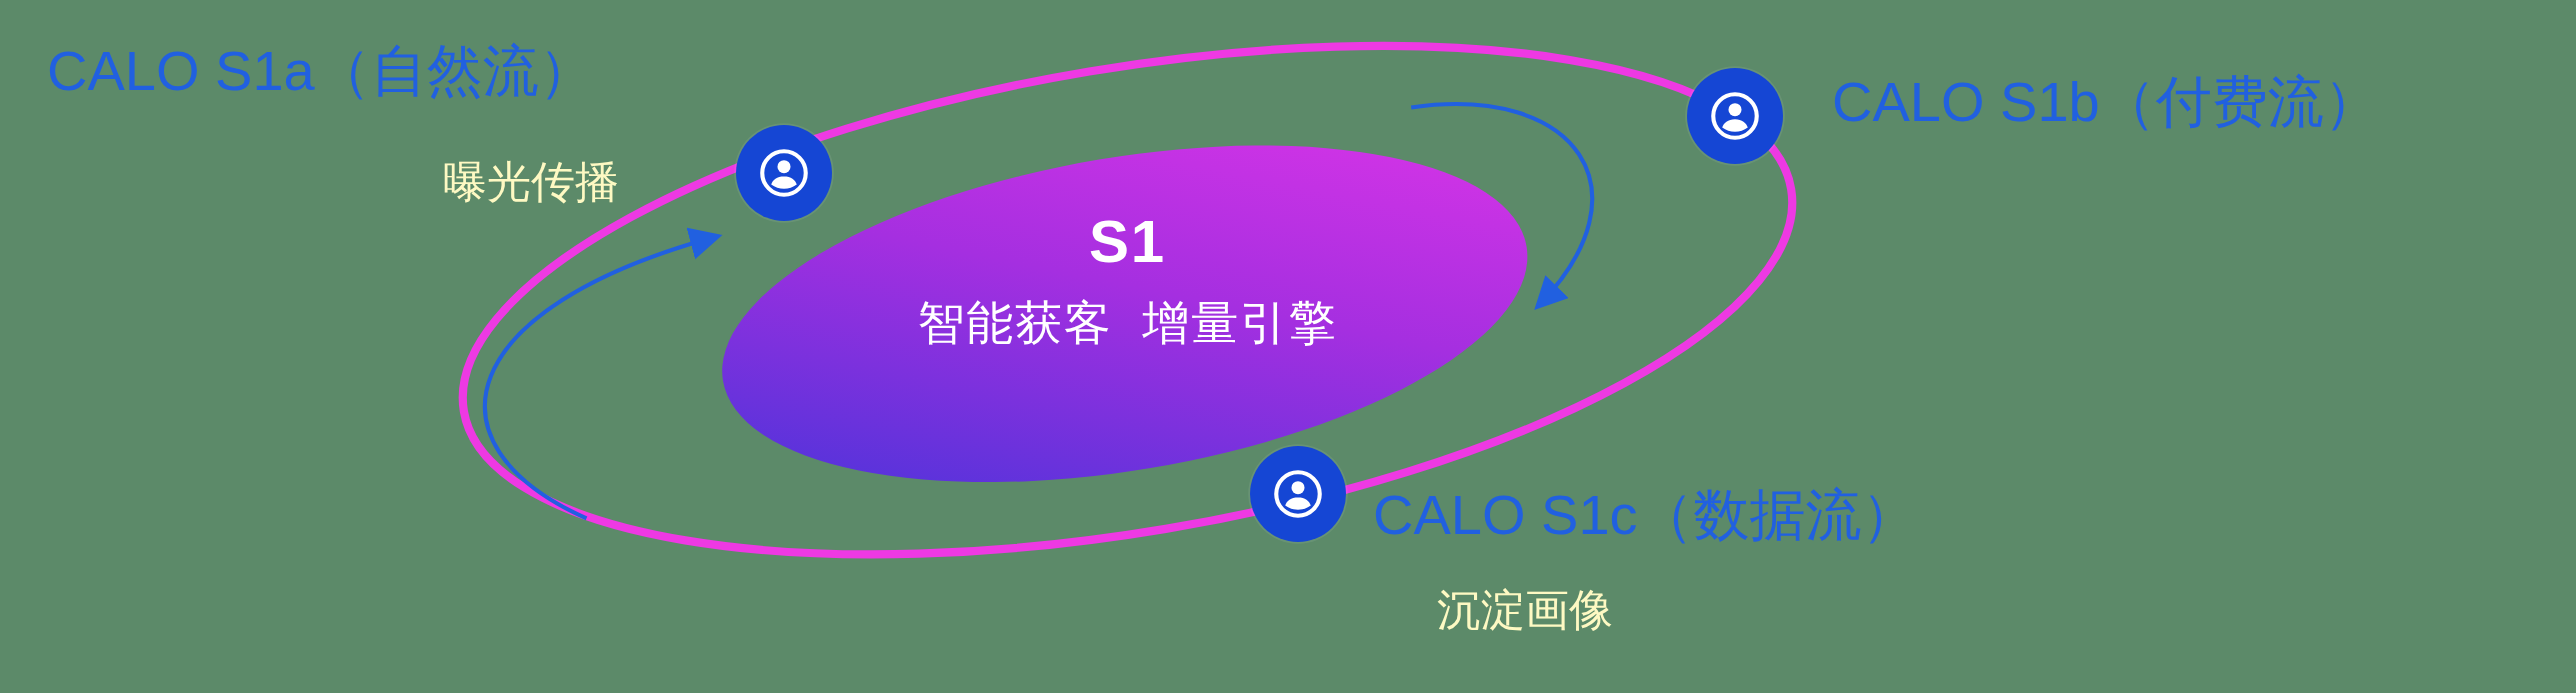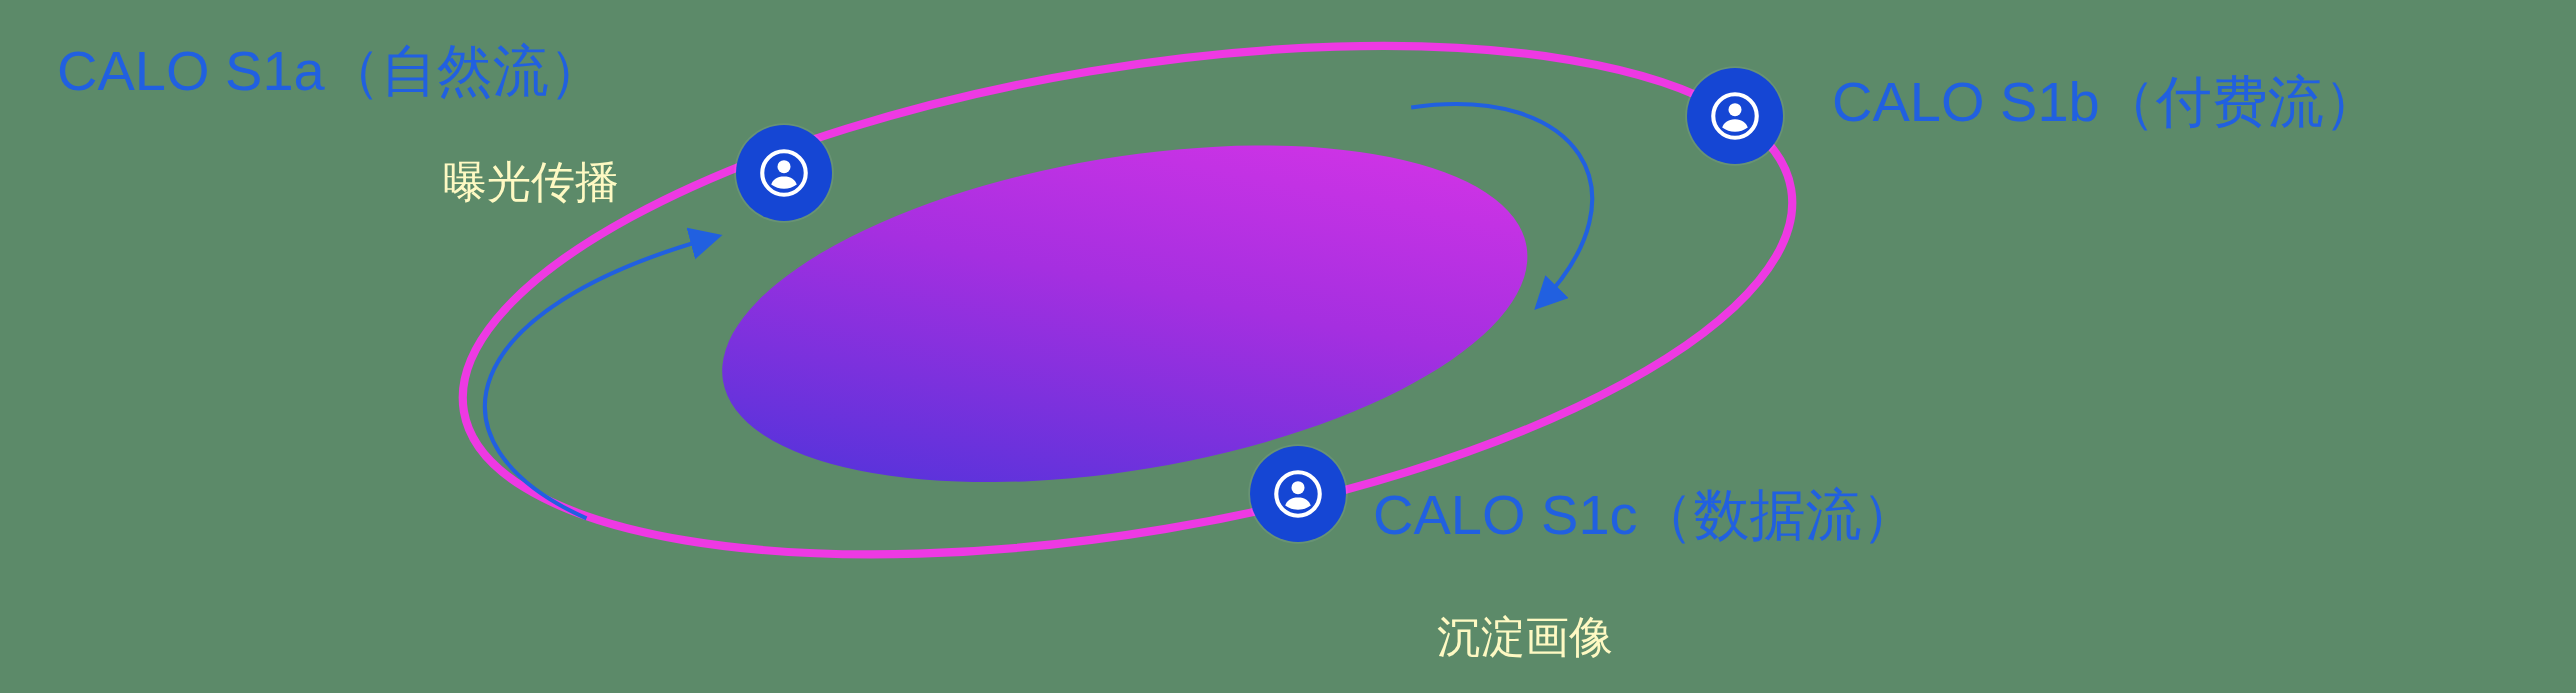--- a/index.html
+++ b/index.html
@@ -64,26 +64,26 @@
   .lbl-blue {
     color: #2160e0;
     font-size: 56px;
     font-weight: 500;
   }
   .lbl-dark {
     color: #fef9c3;
     font-size: 44px;
     font-weight: 500;
   }
-  .lbl-s1a { left: 47px;   top: 40px; margin-left: 10px; }
+  .lbl-s1a { left: 47px;   top: 40px; }
   .sub-s1a { left: 443px;  top: 158px; }
   .lbl-s1b { left: 1832px; top: 71px; }
   .sub-s1b { left: 1953px; top: 207px; }
   .lbl-s1c { left: 1373px; top: 484px; }
-  .sub-s1c { left: 1437px; top: 613px; }
+  .sub-s1c { left: 1437px; top: 586px; }
 </style>
 </head>
 <body>
 
 <div class="stage">
 
   <svg class="layer" viewBox="0 0 2833 763" aria-hidden="true">
     <defs>
       <linearGradient id="coreGrad" x1="0" y1="1" x2="1" y2="0">
         <stop offset="0%" stop-color="#4134d9"></stop>
@@ -100,20 +100,24 @@
     </g>
 
     <g transform="rotate(-9.5 1237 345)">
       <ellipse cx="1237" cy="345" rx="448" ry="172" fill="url(#coreGrad)"></ellipse>
     </g>
 
     <path d="M 645 570 C 462 488, 500 338, 788 260" fill="none" stroke="#2160e0" stroke-width="4.5" marker-end="url(#arrowHead)"></path>
     <path d="M 1552 118 C 1735 92, 1815 210, 1692 336" fill="none" stroke="#2160e0" stroke-width="4.5" marker-end="url(#arrowHead)"></path>
   </svg>
 
+  <div class="center-text">
+    <div class="center-title">S1</div>
+    <div class="center-subtitle">智能获客  增量引擎</div>
+  </div>
 
   <div class="node node-a">
     <svg viewBox="0 0 24 24">
       <circle cx="12" cy="12" r="9" fill="none" stroke="#ffffff" stroke-width="1.7"></circle>
       <circle cx="12" cy="9.4" r="2.7" fill="#ffffff"></circle>
       <path d="M12 13.3 c-2.9 0 -4.7 1.5 -5.3 3.5 a9 9 0 0 0 10.6 0 c-0.6 -2 -2.4 -3.5 -5.3 -3.5 z" fill="#ffffff"></path>
     </svg>
   </div>
   <div class="node node-b">
     <svg viewBox="0 0 24 24">

